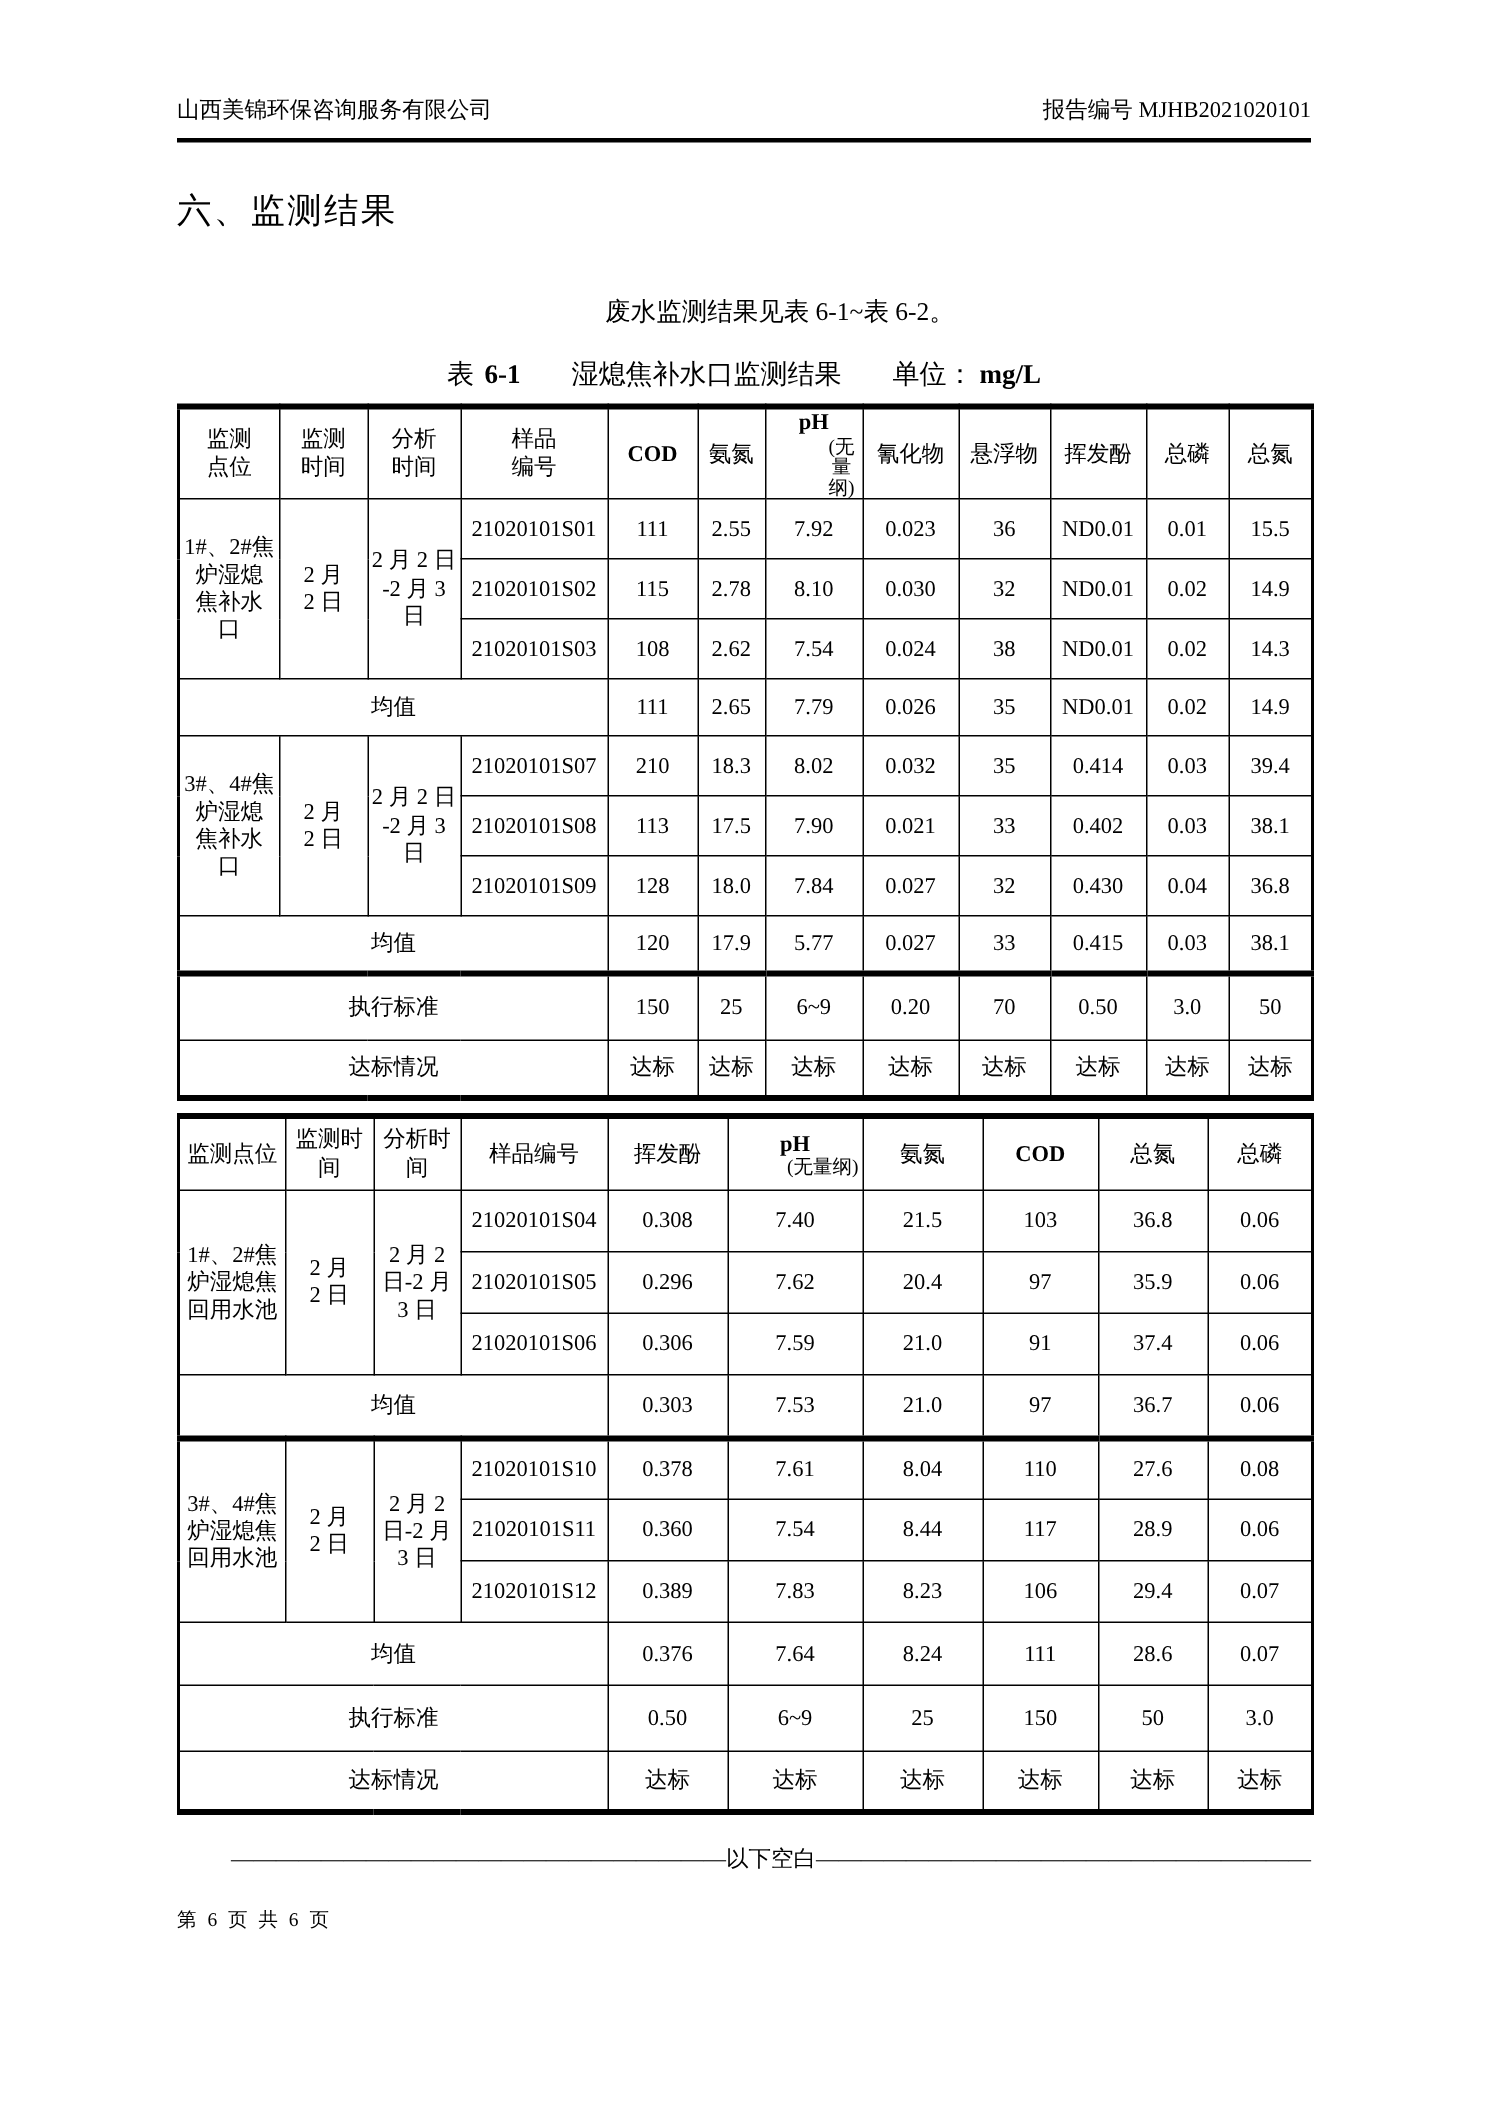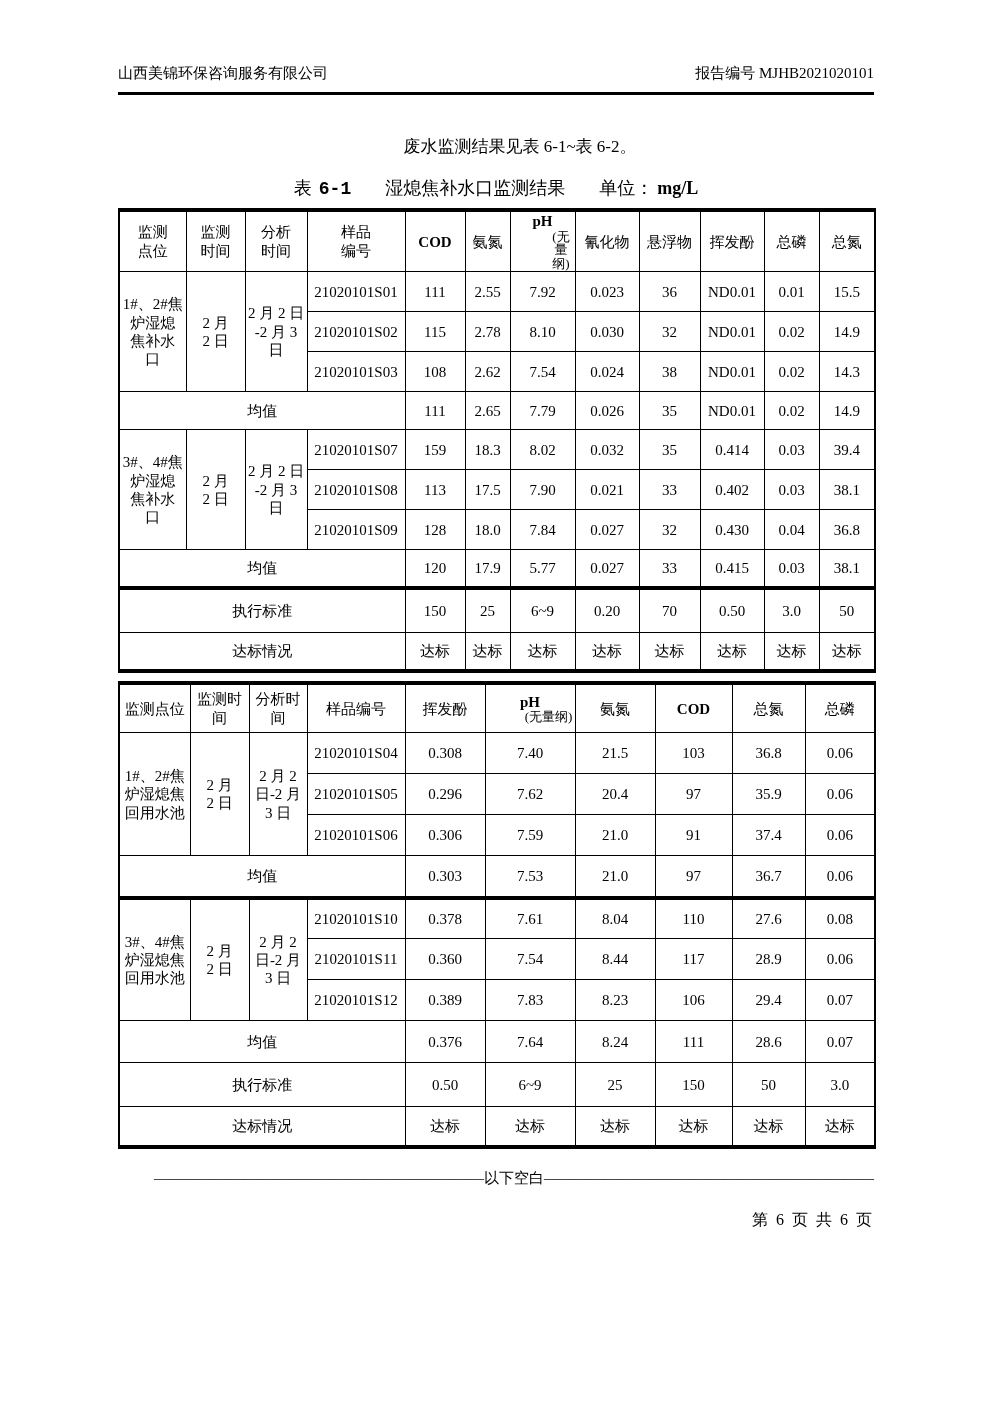--- a/index.html
+++ b/index.html
@@ -11,21 +11,21 @@
   }
   .content { width:756px; margin:0 auto; padding-top:64px; }
 
   .doc-header { display:flex; justify-content:space-between; align-items:flex-end; font-size:15px; }
   .header-rule { border-top:3px solid #000; margin-top:9px; }
 
   .section-title { margin-top:30px; font-size:23px; font-weight:normal; letter-spacing:1.5px; }
   .intro { margin-top:40px; font-size:17px; padding-left:48px;text-align:center; }
 
   .caption { text-align:center; font-size:18px; margin-top:18px; white-space:nowrap; }
-  .cap-num { font-weight:bold; margin-left:7px;font-family:Liberation Mono, monospace; }
+  .cap-num { font-weight:bold; margin-left:7px; }
   .cap-title { margin:0 34px; }
   .cap-unit { font-weight:bold; margin-left:4px; }
 
   table.tbl {
     border-collapse:collapse; table-layout:fixed; width:756px; margin-top:8px;
     border-top:4px solid #000; border-bottom:4px solid #000;
     border-left:2px solid #000; border-right:2px solid #000;
   }
   .tbl td {
     border:1px solid #000; text-align:center; vertical-align:middle;
@@ -46,33 +46,34 @@
   .t1 tr.h-std { height:45px; }
   .t1 tr.h-cmp { height:38px; }
 
   .t2 tr.h-hdr { height:50px;font-family:Liberation Serif, serif; }
   .t2 tr.h-smp { height:41px; }
   .t2 tr.h-mean { height:42px; }
   .t2 tr.h-std { height:44px; }
   .t2 tr.h-cmp { height:40px; }
 
   .blank-line { text-align:right; font-size:15px; margin-top:20px; white-space:nowrap; }
-  .page-num { text-align:right; font-size:16px; margin-top:22px; letter-spacing:2px; }
+  .page-num { text-align:left; font-size:13px; margin-top:22px; letter-spacing:2px; }
 </style>
 </head>
 <body>
 
 <div class="content">
 
   <div class="doc-header">
     <span>山西美锦环保咨询服务有限公司</span>
     <span>报告编号 MJHB2021020101</span>
   </div>
   <div class="header-rule"></div>
 
+  <div class="section-title">六、监测结果</div>
   <div class="intro">废水监测结果见表 6-1~表 6-2。</div>
 
   <div class="caption">
     <span>表</span><span class="cap-num">6-1</span><span class="cap-title">湿熄焦补水口监测结果</span><span>单位：</span><span class="cap-unit">mg/L</span>
   </div>
 
   <table class="tbl t1">
     <colgroup>
       <col style="width:67px">
         <col style="width:59px">
@@ -168,21 +169,21 @@
         <td rowspan="3" class="pt">3#、4#焦
 炉湿熄
 焦补水
 口</td>
         <td rowspan="3" class="pre">2 月
 2 日</td>
         <td rowspan="3" class="pre vr">2 月 2 日
 -2 月 3
 日</td>
         <td>21020101S07</td>
-        <td>159</td>
+        <td>210</td>
         <td>18.3</td>
         <td>8.02</td>
         <td>0.032</td>
         <td>35</td>
         <td>0.414</td>
         <td>0.03</td>
         <td>39.4</td>
       </tr>
       <tr class="h-smp">
         <td>21020101S08</td>

